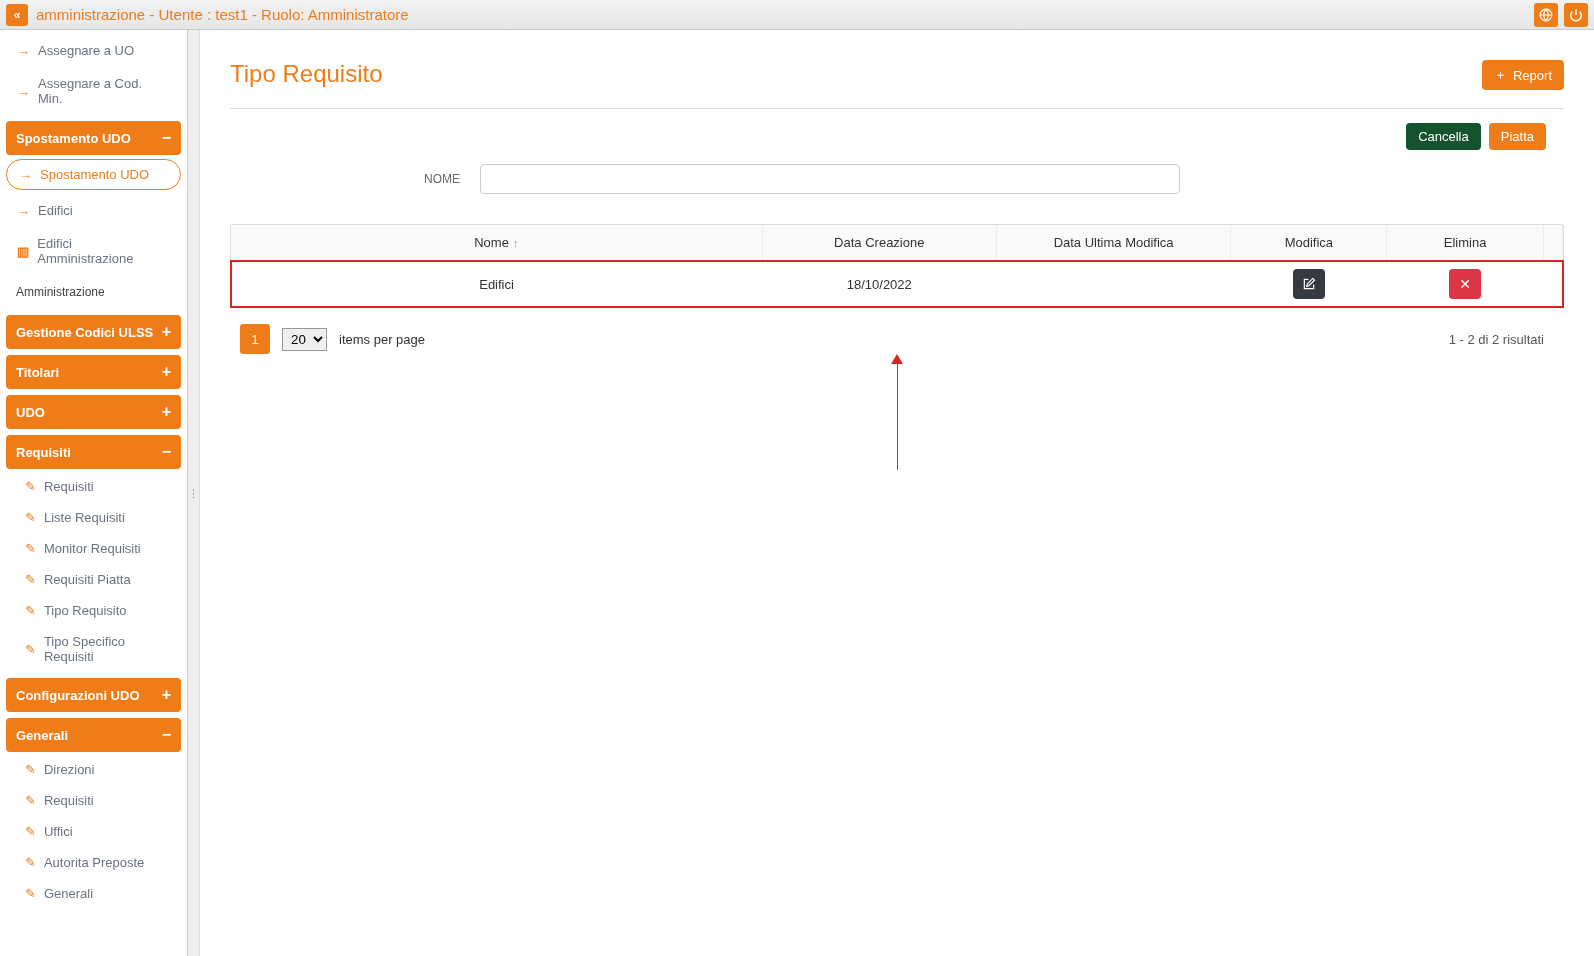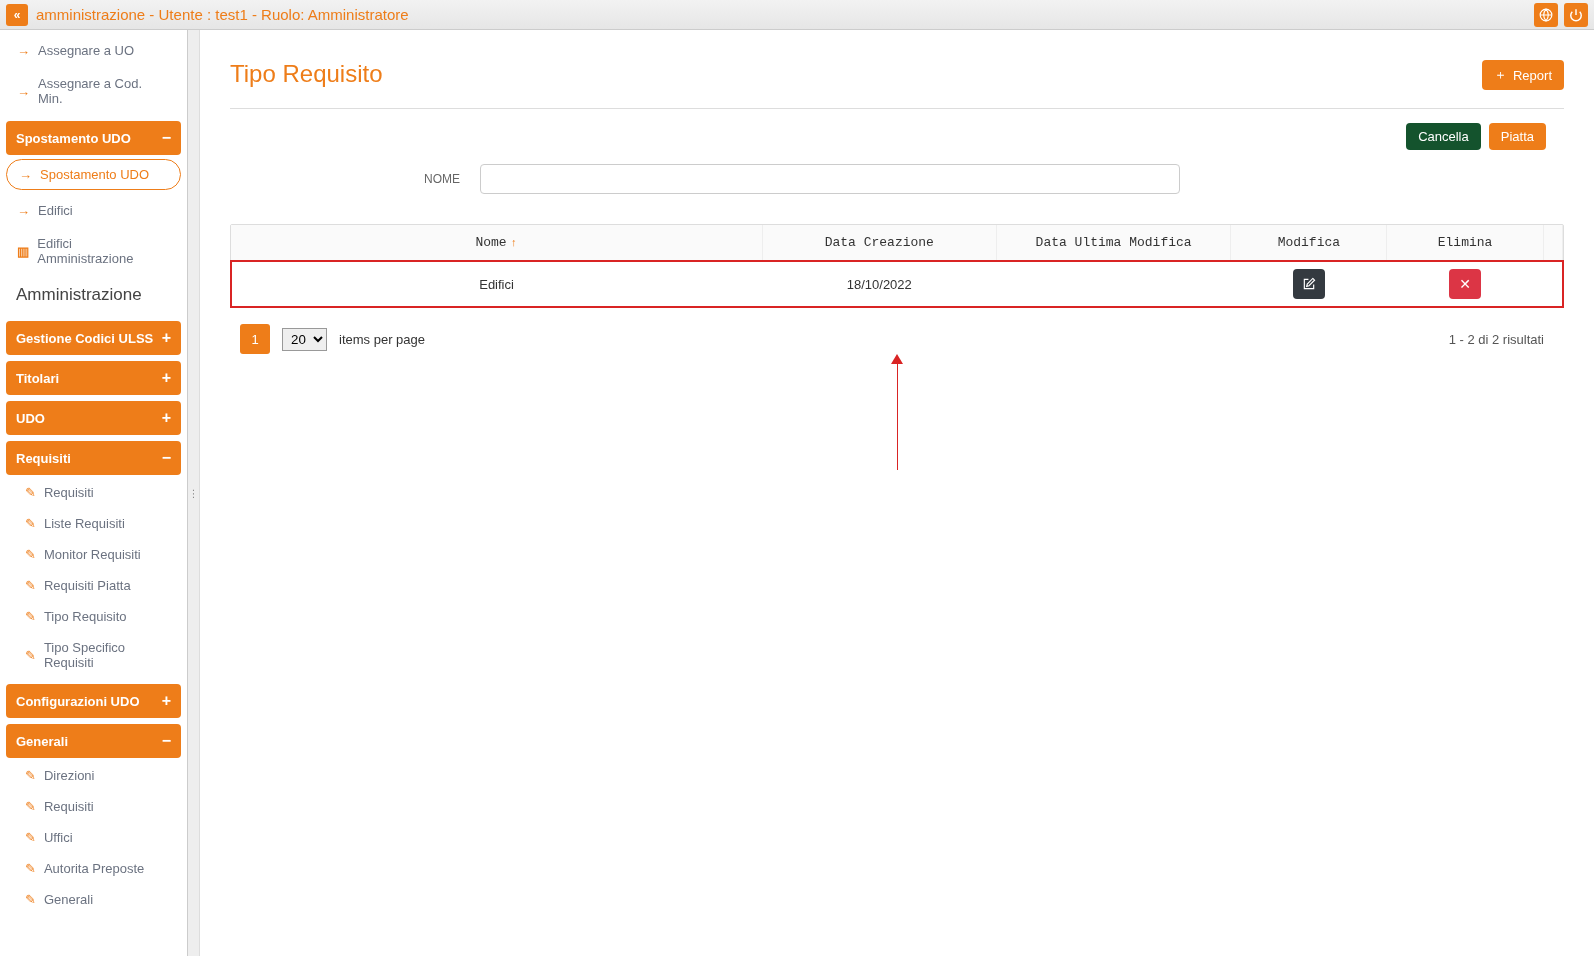--- a/index.html
+++ b/index.html
@@ -21,37 +21,37 @@
 .content { flex:1; padding: 30px 30px 0 30px; overflow:auto; }
 
 
 .side-link { display:flex; align-items:center; gap:8px; padding:8px 10px; color:#6b7280; border:1px solid transparent; border-radius:4px; font-size:13px; cursor:pointer; }
 .side-link.boxed { border:1px solid #ee7d19; border-radius:20px; color:#ee7d19; margin:4px 0; padding:7px 12px;}
 .side-link .arrow { color:#ee7d19; font-weight:bold; }
 .side-link.sub { padding:7px 10px 7px 18px; }
 .side-link.sub .uicon { color:#ee7d19; }
 .side-heading { background:#ee7d19; color:#fff; padding:8px 10px; border-radius:4px; margin:6px 0 2px 0; display:flex; align-items:center; justify-content:space-between; font-weight:bold; font-size:13px; cursor:pointer;}
 .side-heading .pm { font-weight:bold; font-size:16px; }
-.side-plain-head { font-size:17px; color:#444; padding:10px 6px 10px 10px;}
+.side-plain-head { font-size:12px; color:#444; padding:10px 6px 10px 10px;}
 
 
 .page-head { display:flex; justify-content:space-between; align-items:flex-start; border-bottom:1px solid #ddd; padding-bottom:18px; margin-bottom:14px;}
 .page-title { color:#ee7d19; font-size:24px; font-weight:500;}
 .btn { border:none; border-radius:4px; padding:6px 12px; font-size:13px; cursor:pointer; display:inline-flex; align-items:center; gap:6px;}
 .btn-orange { background:#ee7d19; color:#fff; }
 .btn-gray { background:#14532d; color:#fff; }
 .actions-row { display:flex; justify-content:flex-end; gap:8px; margin-bottom:14px; padding-right:18px;}
 .filter-row { display:flex; align-items:center; gap:20px; margin:0 0 30px 160px;}
 .filter-row label { font-size:12px; color:#666; width:70px; text-align:right;}
 .filter-row input { width:700px; padding:6px 10px; border:1px solid #ccc; border-radius:4px; font-size:14px;}
 
 
 .grid { border:1px solid #ddd; border-radius:2px; margin:0 0px 10px 0; }
 .grid table { width:100%; border-collapse:collapse; }
-.grid th { background:#fafafa; border-bottom:1px solid #ddd; border-right:1px solid #eee; padding:10px 8px; font-weight:normal; font-size:13px; color:#333; text-align:center;font-family:Liberation Mono, monospace;}
+.grid th { background:#fafafa; border-bottom:1px solid #ddd; border-right:1px solid #eee; padding:10px 8px; font-weight:normal; font-size:13px; color:#333; text-align:center;}
 .grid td { border-top:1px solid #eee; padding:8px; text-align:center; font-size:13px; }
 .grid tbody tr:nth-child(even){ background:#f7f7f7; }
 .sort-ind { color:#ee7d19; font-size:11px; margin-left:4px;}
 .row-btn { width:32px; height:30px; border:none; border-radius:4px; color:#fff; cursor:pointer; display:inline-flex; align-items:center; justify-content:center; font-size:14px;}
 .row-btn.edit { background:#343a40; }
 .row-btn.del { background:#dc3545; }
 .highlight-box { outline:2px solid #d92424; outline-offset:-1px; }
 
 
 .pager { display:flex; align-items:center; gap:12px; padding:6px 10px; font-size:13px;}

